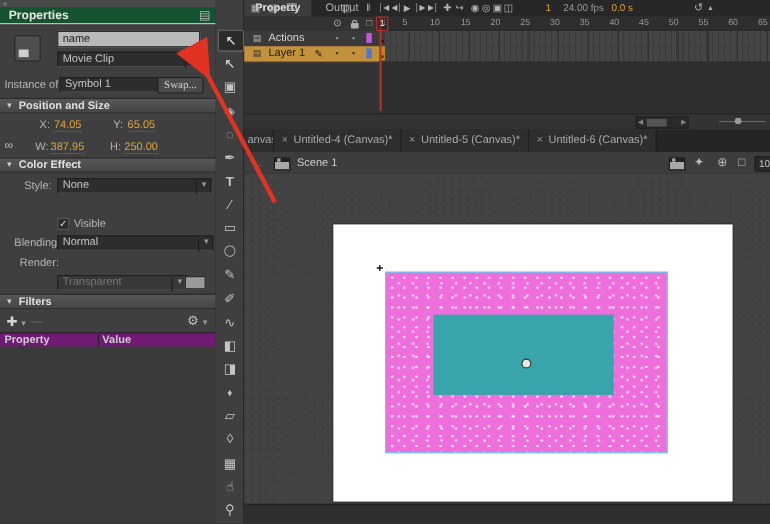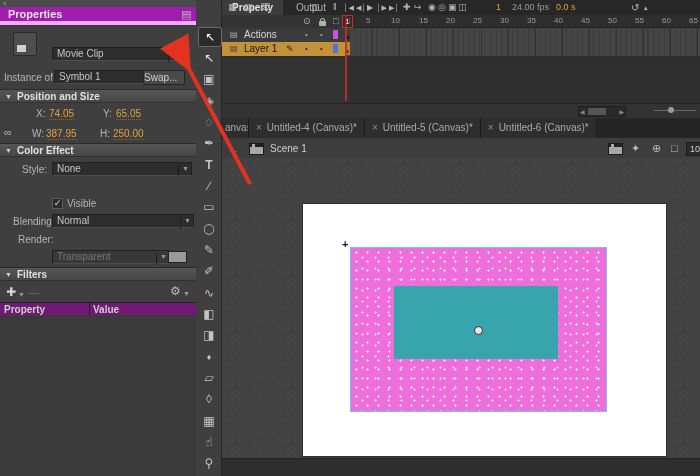--- a/index.html
+++ b/index.html
@@ -7,27 +7,27 @@
        font-family:"Liberation Sans","DejaVu Sans",sans-serif;
        background:#333;color:#c9c9c9;font-size:10px;
        -webkit-font-smoothing:antialiased;}
   .abs{position:absolute;}
   .ico{color:#b9b9b9;font-size:11px;line-height:1;text-align:center;cursor:default;}
   .dim{color:#6e6e6e;}
   
   .props{left:0;top:0;width:196px;height:476px;background:#3f3f3f;border-right:1px solid #262626;}
   .topstrip{left:0;top:0;width:196px;height:7px;background:#4a4a4a;border-bottom:1px solid #2c2c2c;}
   .collapse{font-size:7px;color:#9a9a9a;letter-spacing:-1px;}
-  .panelhdr{left:0;top:7px;width:196px;height:14px;background:#a21caf;border-bottom:4px solid #f0abfc;text-decoration:underline;}
+  .panelhdr{left:0;top:7px;width:196px;height:14px;background:#14532d;border-bottom:1px solid #f0abfc;text-decoration:underline;}
   .paneltitle{font-weight:bold;color:#e6e6e6;font-size:11px;}
   .field-light{background:#b9b9b9;border:1px solid #1f1f1f;color:#1c1c1c;font-size:10px;padding:1px 4px;}
   .dd{background:#2d2d2d;border:1px solid #202020;border-bottom-color:#4c4c4c;color:#c6c6c6;font-size:10px;padding:0 4px;position:absolute;}
   .dd .arr{position:absolute;right:2px;top:2px;font-size:7px;color:#9a9a9a;border-left:1px solid #1f1f1f;padding-left:3px;height:100%;}
   .dd.disabled{color:#777;background:#383838;}
-  .btn{background:#4a4a4a;border:1px solid #232323;border-radius:2px;color:#cfcfcf;font-size:10px;}
+  .btn{background:#4a4a4a;border:1px solid #232323;border-radius:2px;color:#cfcfcf;font-size:10px;text-align:center;font-family:Liberation Serif, serif;}
   .section{left:0;width:196px;height:14px;background:linear-gradient(#565656,#464646);
            border-top:1px solid #2a2a2a;border-bottom:1px solid #303030;
            color:#e0e0e0;font-weight:bold;font-size:10px;line-height:14px;padding-left:17px;box-sizing:border-box;}
   .section .tri{position:absolute;left:5px;top:0;font-size:7px;color:#cfcfcf;}
   .lbl{color:#b5b5b5;font-size:10px;}
   .val{color:#e0a33c;font-size:10px;border-bottom:1px dotted #8a6a2a;cursor:ew-resize;}
   .tblhdr{background:#701a75;border-top:1px solid #222;border-bottom:1px solid #222;
           color:#cfcfcf;font-weight:bold;font-size:10px;}
   .checkbox{width:9px;height:9px;background:#2c2c2c;border:1px solid #5a5a5a;color:#d8d8d8;
             font-size:9px;line-height:9px;text-align:center;}
@@ -97,20 +97,21 @@
   </div>
   <div class="abs panelhdr">
     <span class="abs paneltitle" style="left:8px;top:1px;">Properties</span>
     <span class="abs ico" style="left:181px;top:2px;">▤</span>
   </div>
 
   <div class="abs" style="left:13px;top:32px;width:22px;height:22px;background:#4e4e4e;border:1px solid #282828;border-radius:2px;">
     <div class="abs" style="left:3px;bottom:3px;width:9px;height:7px;background:#cfcfcf;"></div>
   </div>
 
+  <div class="abs field-light" style="left:52px;top:28px;width:120px;height:11px;">name</div>
 
   <div class="dd" style="left:52px;top:47px;width:120px;height:12px;">
     <span>Movie Clip</span>
     <span class="arr">▼</span>
   </div>
 
   <span class="abs lbl" style="left:4px;top:72px;">Instance of:</span>
   <div class="dd" style="left:54px;top:70px;width:80px;height:12px;">
     <span>Symbol 1</span>
   </div>

